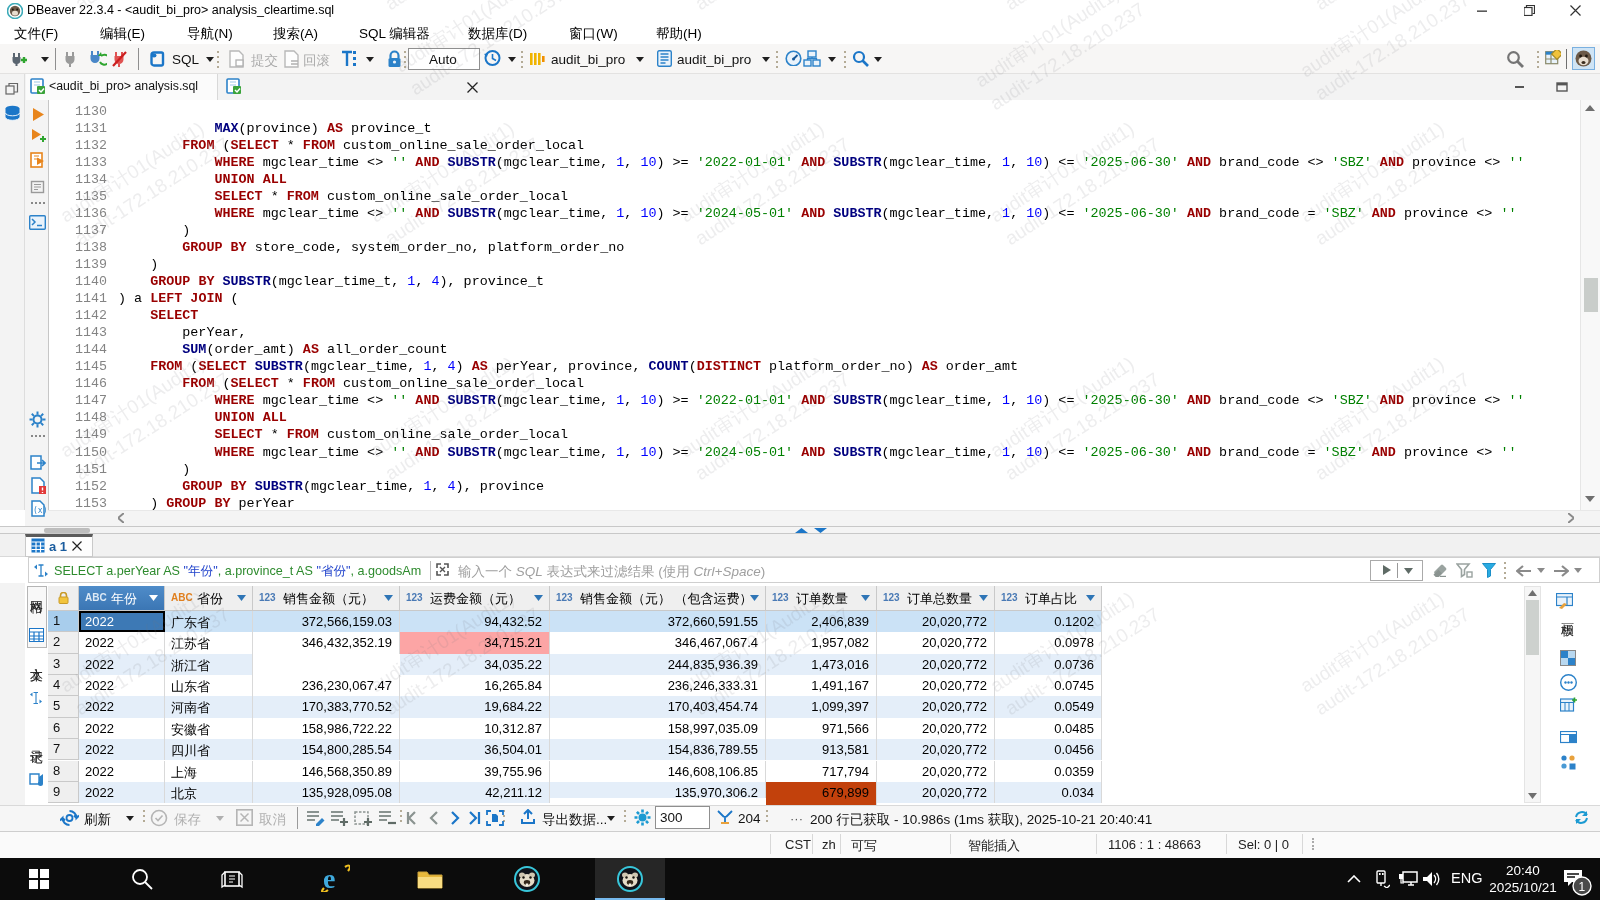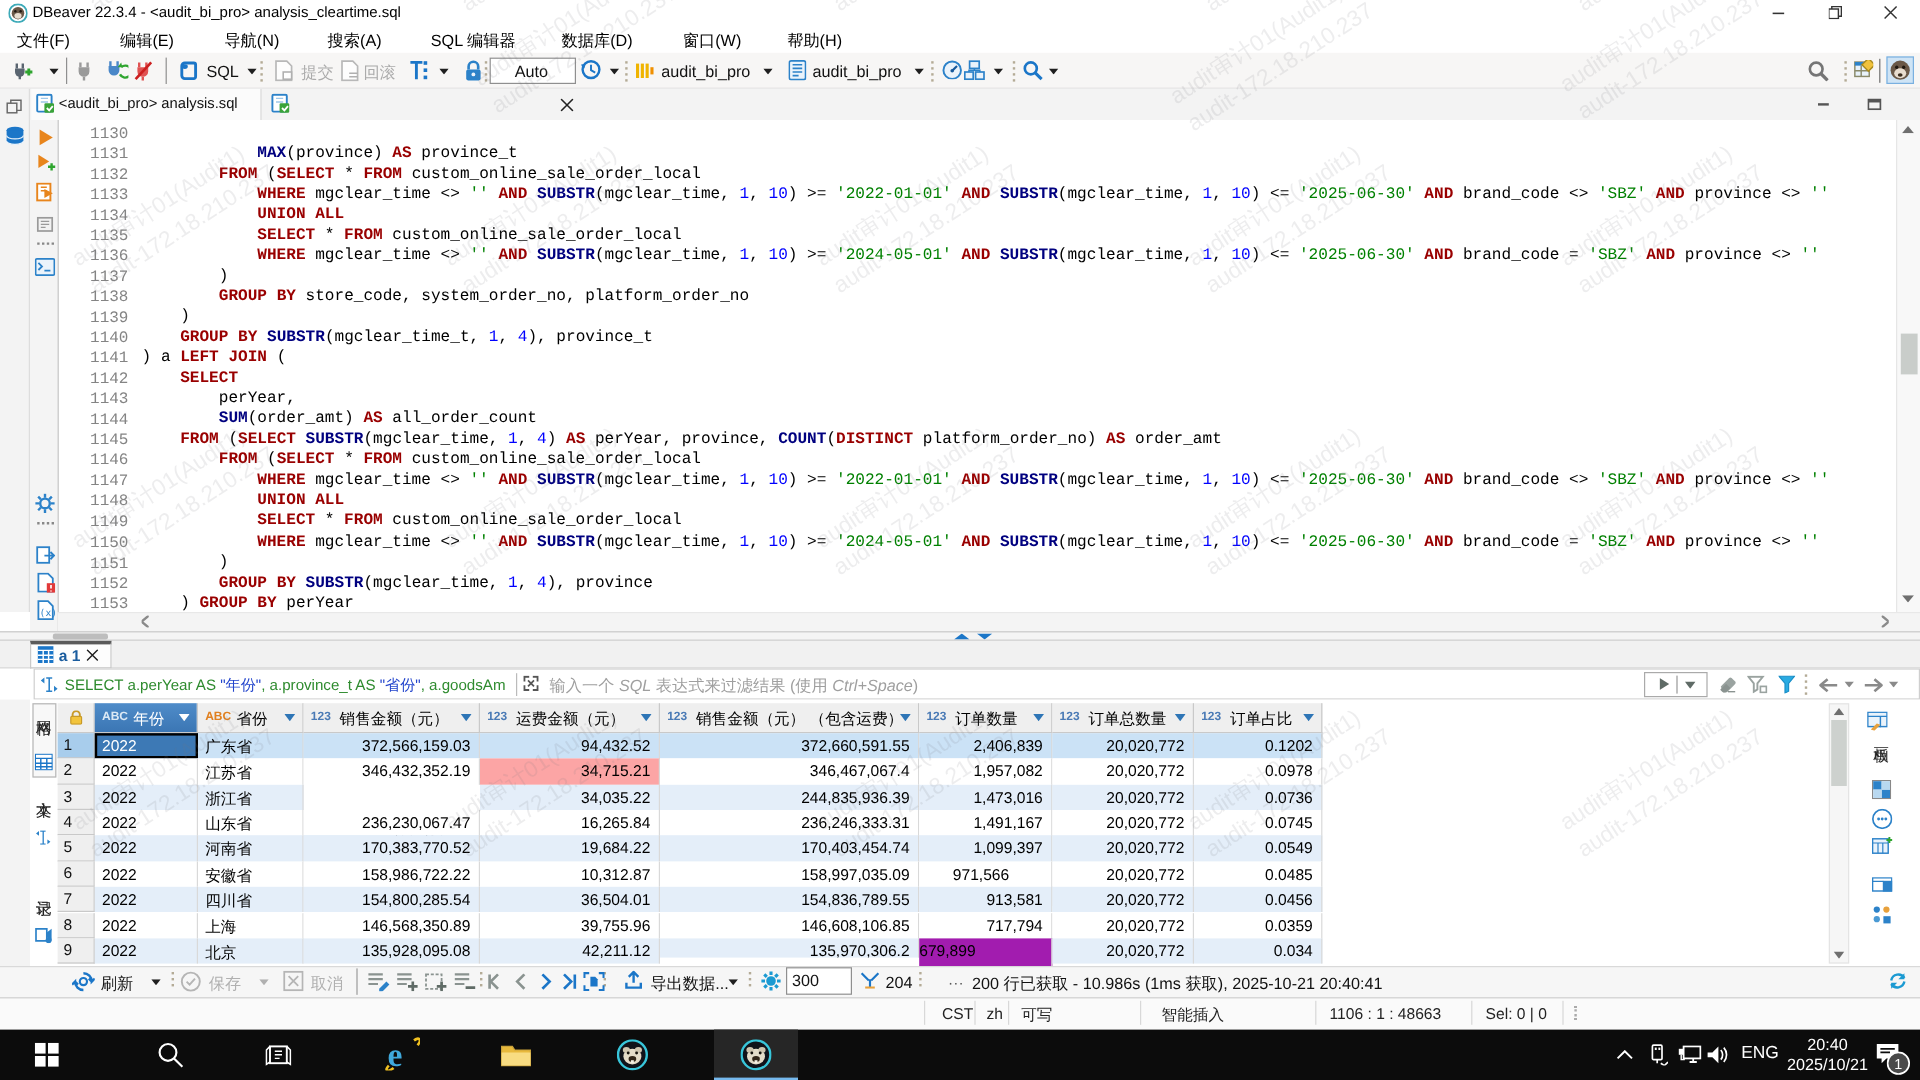--- a/index.html
+++ b/index.html
@@ -575,21 +575,21 @@
 <div class="cell" style="left:400px;top:696.4px;width:150px;height:21.4px;background:#e4eef9;border-right:1px solid #d9d9d9;text-align:right;padding-right:7px;">19,684.22</div>
 <div class="cell" style="left:550px;top:696.4px;width:216px;height:21.4px;background:#e4eef9;border-right:1px solid #d9d9d9;text-align:right;padding-right:7px;">170,403,454.74</div>
 <div class="cell" style="left:766px;top:696.4px;width:111px;height:21.4px;background:#e4eef9;border-right:1px solid #d9d9d9;text-align:right;padding-right:7px;">1,099,397</div>
 <div class="cell" style="left:877px;top:696.4px;width:118px;height:21.4px;background:#e4eef9;border-right:1px solid #d9d9d9;text-align:right;padding-right:7px;">20,020,772</div>
 <div class="cell" style="left:995px;top:696.4px;width:107px;height:21.4px;background:#e4eef9;border-right:1px solid #d9d9d9;text-align:right;padding-right:7px;">0.0549</div>
 <div class="cell" style="left:79px;top:717.8px;width:86px;height:21.4px;background:#ffffff;border-right:1px solid #d9d9d9;padding-left:6px;">2022</div>
 <div class="cell" style="left:165px;top:717.8px;width:88px;height:21.4px;background:#ffffff;border-right:1px solid #d9d9d9;padding-left:6px;">安徽省</div>
 <div class="cell" style="left:253px;top:717.8px;width:147px;height:21.4px;background:#ffffff;border-right:1px solid #d9d9d9;text-align:right;padding-right:7px;">158,986,722.22</div>
 <div class="cell" style="left:400px;top:717.8px;width:150px;height:21.4px;background:#ffffff;border-right:1px solid #d9d9d9;text-align:right;padding-right:7px;">10,312.87</div>
 <div class="cell" style="left:550px;top:717.8px;width:216px;height:21.4px;background:#ffffff;border-right:1px solid #d9d9d9;text-align:right;padding-right:7px;">158,997,035.09</div>
-<div class="cell" style="left:766px;top:717.8px;width:111px;height:37px;background:#ffffff;border-right:1px solid #d9d9d9;text-align:center;padding-right:7px;">971,566</div>
+<div class="cell" style="left:766px;top:717.8px;width:111px;height:37px;background:#ffffff;border-right:1px solid #d9d9d9;text-align:right;padding-right:7px;">971,566</div>
 <div class="cell" style="left:877px;top:717.8px;width:118px;height:21.4px;background:#ffffff;border-right:1px solid #d9d9d9;text-align:right;padding-right:7px;">20,020,772</div>
 <div class="cell" style="left:995px;top:717.8px;width:107px;height:21.4px;background:#ffffff;border-right:1px solid #d9d9d9;text-align:right;padding-right:7px;">0.0485</div>
 <div class="cell" style="left:79px;top:739.1px;width:86px;height:21.4px;background:#e4eef9;border-right:1px solid #d9d9d9;padding-left:6px;">2022</div>
 <div class="cell" style="left:165px;top:739.1px;width:88px;height:21.4px;background:#e4eef9;border-right:1px solid #d9d9d9;padding-left:6px;">四川省</div>
 <div class="cell" style="left:253px;top:739.1px;width:147px;height:21.4px;background:#e4eef9;border-right:1px solid #d9d9d9;text-align:right;padding-right:7px;">154,800,285.54</div>
 <div class="cell" style="left:400px;top:739.1px;width:150px;height:21.4px;background:#e4eef9;border-right:1px solid #d9d9d9;text-align:right;padding-right:7px;">36,504.01</div>
 <div class="cell" style="left:550px;top:739.1px;width:216px;height:21.4px;background:#e4eef9;border-right:1px solid #d9d9d9;text-align:right;padding-right:7px;">154,836,789.55</div>
 <div class="cell" style="left:766px;top:739.1px;width:111px;height:21.4px;background:#e4eef9;border-right:1px solid #d9d9d9;text-align:right;padding-right:7px;">913,581</div>
 <div class="cell" style="left:877px;top:739.1px;width:118px;height:21.4px;background:#e4eef9;border-right:1px solid #d9d9d9;text-align:right;padding-right:7px;">20,020,772</div>
 <div class="cell" style="left:995px;top:739.1px;width:107px;height:21.4px;background:#e4eef9;border-right:1px solid #d9d9d9;text-align:right;padding-right:7px;">0.0456</div>
@@ -599,21 +599,21 @@
 <div class="cell" style="left:400px;top:760.5px;width:150px;height:21.4px;background:#ffffff;border-right:1px solid #d9d9d9;text-align:right;padding-right:7px;">39,755.96</div>
 <div class="cell" style="left:550px;top:760.5px;width:216px;height:21.4px;background:#ffffff;border-right:1px solid #d9d9d9;text-align:right;padding-right:7px;">146,608,106.85</div>
 <div class="cell" style="left:766px;top:760.5px;width:111px;height:21.4px;background:#ffffff;border-right:1px solid #d9d9d9;text-align:right;padding-right:7px;">717,794</div>
 <div class="cell" style="left:877px;top:760.5px;width:118px;height:21.4px;background:#ffffff;border-right:1px solid #d9d9d9;text-align:right;padding-right:7px;">20,020,772</div>
 <div class="cell" style="left:995px;top:760.5px;width:107px;height:21.4px;background:#ffffff;border-right:1px solid #d9d9d9;text-align:right;padding-right:7px;">0.0359</div>
 <div class="cell" style="left:79px;top:781.8px;width:86px;height:21.4px;background:#e4eef9;border-right:1px solid #d9d9d9;padding-left:6px;">2022</div>
 <div class="cell" style="left:165px;top:781.8px;width:88px;height:21.4px;background:#e4eef9;border-right:1px solid #d9d9d9;padding-left:6px;">北京</div>
 <div class="cell" style="left:253px;top:781.8px;width:147px;height:21.4px;background:#e4eef9;border-right:1px solid #d9d9d9;text-align:right;padding-right:7px;">135,928,095.08</div>
 <div class="cell" style="left:400px;top:781.8px;width:150px;height:21.4px;background:#e4eef9;border-right:1px solid #d9d9d9;text-align:right;padding-right:7px;">42,211.12</div>
 <div class="cell" style="left:550px;top:781.8px;width:216px;height:16px;background:#e4eef9;border-right:1px solid #d9d9d9;text-align:right;padding-right:7px;">135,970,306.2</div>
-<div class="cell" style="left:766px;top:781.8px;width:111px;height:38px;background:#a21caf;border-right:1px solid #d9d9d9;padding-right:7px;">679,899</div>
+<div class="cell" style="left:766px;top:781.8px;width:111px;height:38px;background:#c2410c;border-right:1px solid #d9d9d9;text-align:right;padding-right:7px;">679,899</div>
 <div class="cell" style="left:877px;top:781.8px;width:118px;height:21.4px;background:#e4eef9;border-right:1px solid #d9d9d9;text-align:right;padding-right:7px;">20,020,772</div>
 <div class="cell" style="left:995px;top:781.8px;width:107px;height:21.4px;background:#e4eef9;border-right:1px solid #d9d9d9;text-align:right;padding-right:7px;">0.034</div>
 <div class="abs" style="left:1524px;top:586px;width:17px;height:217px;background:#f6f6f6;border:1px solid #e4e4e4"></div>
 <svg class="abs" style="left:1528px;top:590px;z-index:3" width="9" height="6" viewBox="0 0 9 6">
       <path d="M4.5 0 L9 6 H0 z" fill="#6f6f6f"></path>
     </svg>
 <svg class="abs" style="left:1528px;top:793px;z-index:3" width="9" height="6" viewBox="0 0 9 6">
       <path d="M4.5 6 L9 0 H0 z" fill="#6f6f6f"></path>
     </svg>
 <div class="abs" style="left:1526px;top:600px;width:13px;height:55px;background:#cdd1ce;z-index:3"></div>

